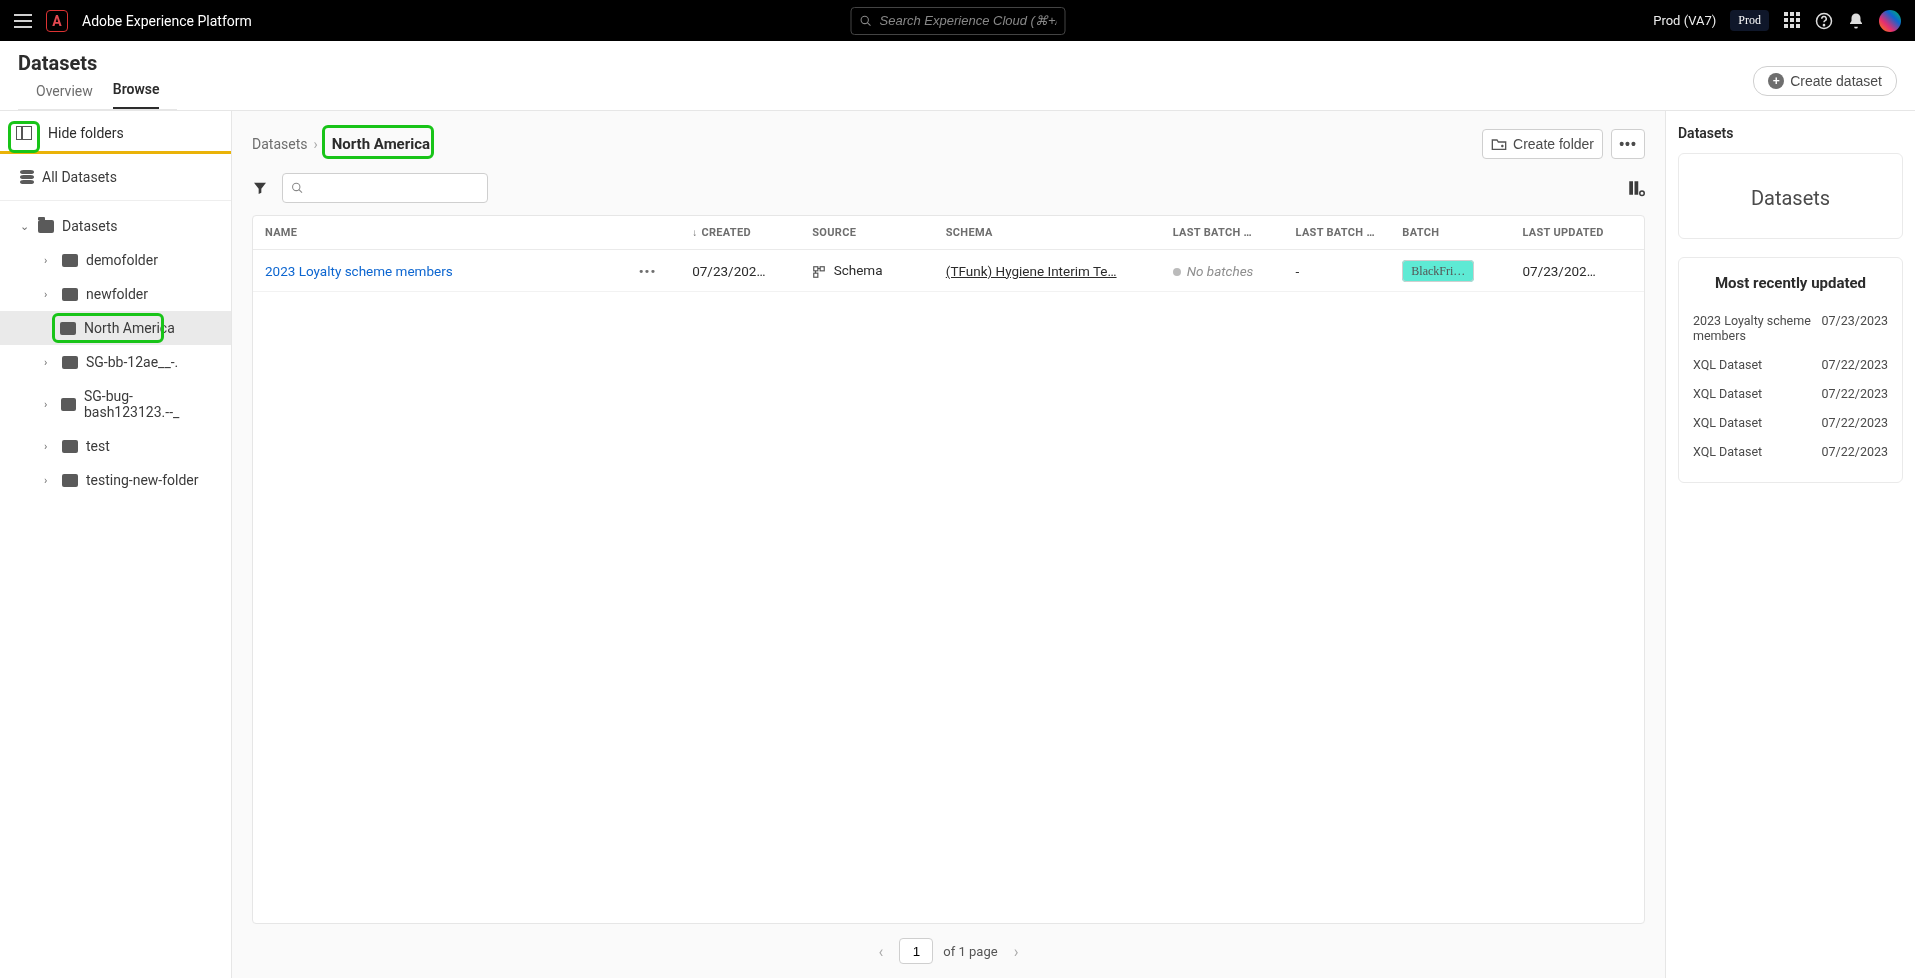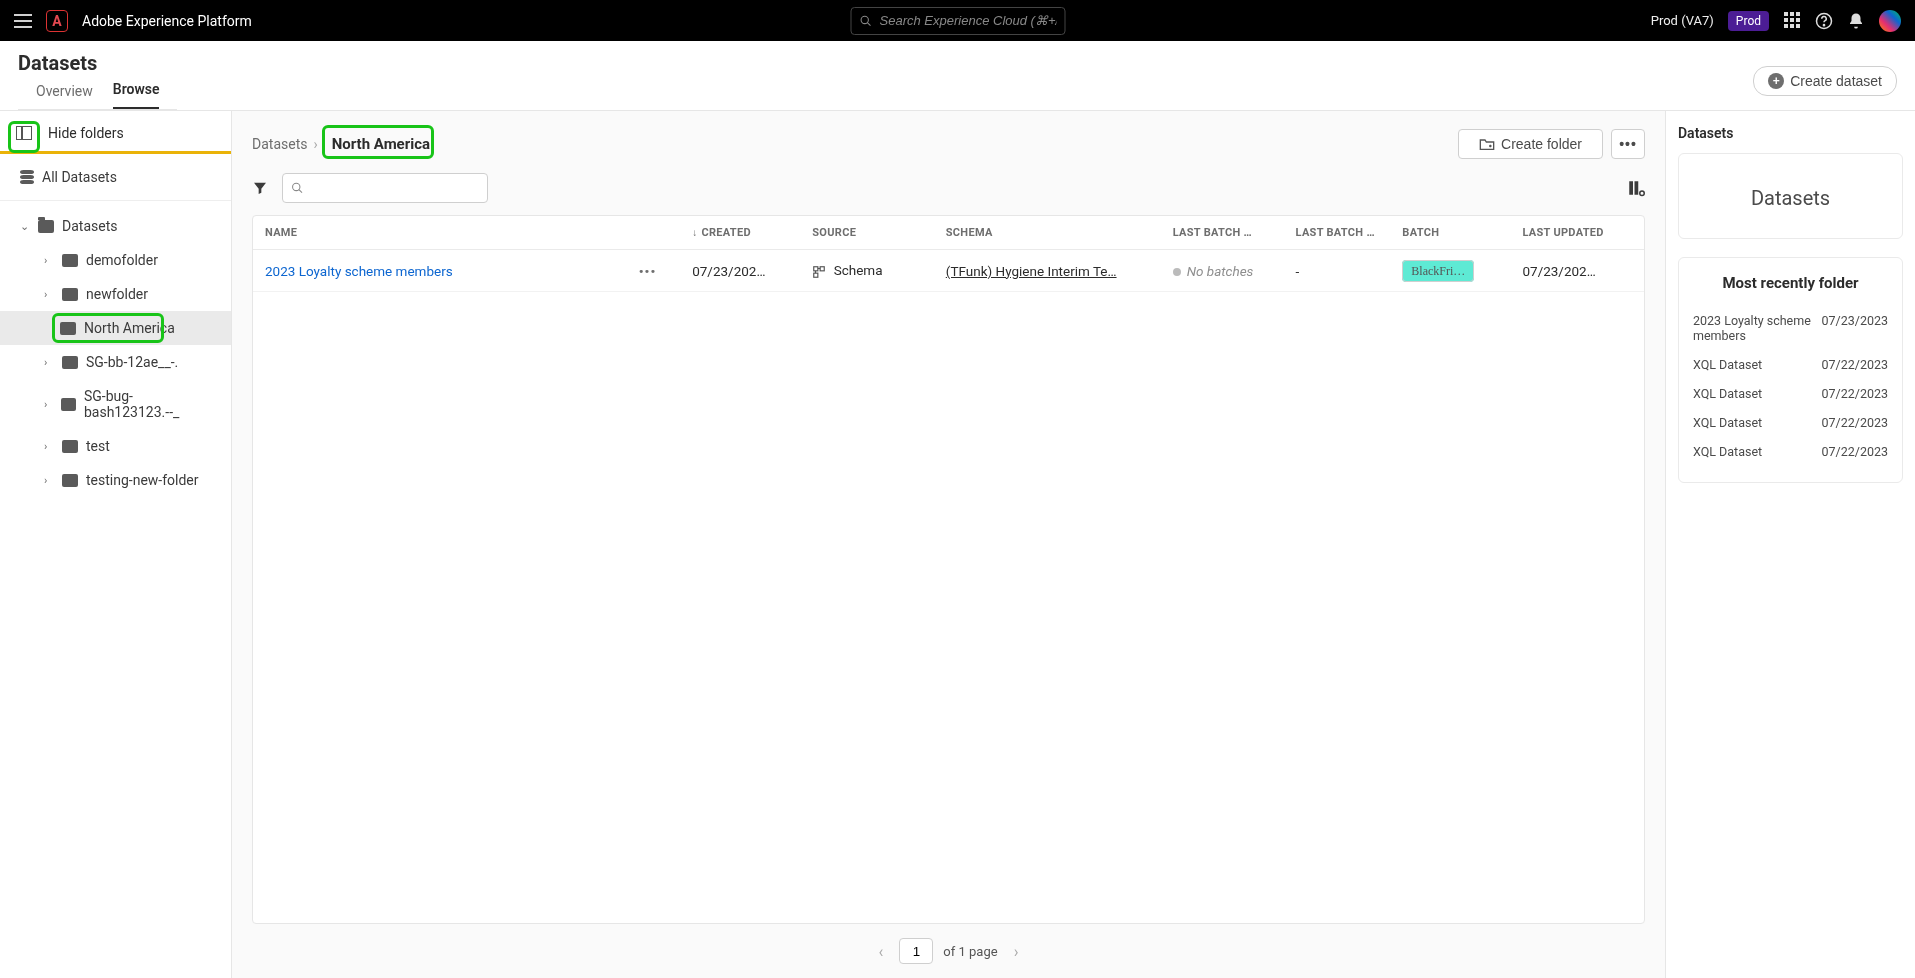--- a/index.html
+++ b/index.html
@@ -11,21 +11,21 @@
   .topbar .left { display: flex; align-items: center; gap: 14px; }
   .menu-icon { width: 18px; height: 14px; display: flex; flex-direction: column; justify-content: space-between; cursor: pointer; }
   .menu-icon span { height: 2px; background: #d0d0d0; display: block; }
   .adobe-logo { width: 22px; height: 22px; border: 1px solid #d33; border-radius: 4px; display: flex; align-items: center; justify-content: center; color: #e34850; font-weight: bold; font-size: 14px; }
   .app-name { font-size: 14px; color: #fff; }
   .search-box { margin-left: auto; margin-right: auto; position: absolute; left: 50%; transform: translateX(-50%); width: 215px; height: 28px; border: 1px solid #444; border-radius: 4px; display: flex; align-items: center; padding: 0 8px; color: #888; gap: 8px; }
   .search-box input { background: transparent; border: none; outline: none; color: #fff; font-style: italic; width: 100%; font-size: 13px; }
   .search-box input::placeholder { color: #888; font-style: italic; }
   .topbar .right { margin-left: auto; display: flex; align-items: center; gap: 14px; }
   .org-name { font-size: 13px; color: #eee; }
-  .prod-badge { background: #4c1d95; color: #fff; font-size: 12px; padding: 3px 8px; border-radius: 4px; }
+  .prod-badge { background: #0f172a; color: #fff; font-size: 12px; padding: 3px 8px; border-radius: 4px; font-family: Liberation Serif, serif; }
   .apps-icon, .help-icon, .bell-icon { width: 18px; height: 18px; cursor: pointer; display:flex; align-items:center; justify-content:center; color:#ddd; }
   .avatar { width: 22px; height: 22px; border-radius: 50%; background: linear-gradient(45deg,#ff8a00,#e52e71,#0d66d0,#00c853); }
 
   .apps-icon { display:grid; grid-template-columns:repeat(3,4px); grid-template-rows:repeat(3,4px); gap:2px; }
   .apps-icon span { background:#ddd; width:4px; height:4px; }
 
   
   .page-header { padding: 10px 18px 0 18px; display: flex; align-items: center; border-bottom: 1px solid #e6e6e6; height: 70px; }
   .page-title { font-size: 20px; font-weight: 700; }
   .create-btn { margin-left: auto; border: 1px solid #d0d0d0; border-radius: 14px; padding: 6px 14px; display: flex; align-items: center; gap: 6px; background: #fff; cursor: pointer; font-size: 14px; color:#4b4b4b; }
@@ -61,21 +61,21 @@
 
   
   .main { flex: 1; display: flex; flex-direction: column; padding: 12px 0 0 0; overflow: hidden; background:#fafafa; }
   .breadcrumb-row { display: flex; align-items: center; padding: 6px 20px 14px 20px; gap: 6px; }
   .bc-item { color: #6e6e6e; font-size: 14px; cursor: pointer; }
   .bc-sep { color: #aaa; }
   .bc-current-wrap { position: relative; padding: 4px 8px; display:inline-flex; }
   .bc-current-wrap .green-box { left: -2px; top: -6px; width: 112px; height: 34px; }
   .bc-current { font-weight: 700; font-size: 15px; color: #2c2c2c; }
   .breadcrumb-actions { margin-left: auto; display: flex; gap: 8px; }
-  .btn-outline { border: 1px solid #cfcfcf; background: #fff; border-radius: 4px; padding: 6px 20px; display: flex; align-items: center; gap: 6px; cursor: pointer; font-size: 14px; color:#4b4b4b;justify-content:space-between; }
+  .btn-outline { border: 1px solid #cfcfcf; background: #fff; border-radius: 4px; padding: 6px 8px; display: flex; align-items: center; gap: 6px; cursor: pointer; font-size: 14px; color:#4b4b4b;justify-content:space-between; }
   .btn-icon-only { width: 34px; justify-content: center; padding: 6px 0; font-weight:bold; letter-spacing:1px; }
 
   .filter-row { display: flex; align-items: center; padding: 0 20px 12px 20px; gap: 14px; }
   .filter-icon { font-size: 16px; cursor: pointer; color:#3b3b3b; }
   .search-small { width: 206px; height: 30px; border: 1px solid #cfcfcf; border-radius: 4px; display: flex; align-items: center; padding: 0 8px; background:#fff; gap:6px; }
   .search-small input { border: none; outline: none; width: 100%; font-size: 13px; }
   .col-settings { margin-left: auto; cursor: pointer; font-size: 16px; color:#3b3b3b; }
 
   .table-wrap { flex:1; margin: 0 20px; border: 1px solid #e6e6e6; border-radius: 4px; background: #fff; display:flex; flex-direction:column; overflow:hidden; }
   table { width: 100%; border-collapse: collapse; table-layout: fixed; }
@@ -345,21 +345,21 @@
       <span class="nav">›</span>
     </div>
   </div>
 
   <div class="rightpanel">
     <div class="rp-title">Datasets</div>
     <div class="stat-card">
       <div class="stat-label">Datasets</div>
     </div>
     <div class="recent-card">
-      <div class="recent-title">Most recently folder</div>
+      <div class="recent-title">Most recently updated</div>
       <div class="recent-row">
         <span class="rname">2023 Loyalty scheme members</span>
         <span class="rdate">07/23/2023</span>
       </div>
       <div class="recent-row">
         <span class="rname">XQL Dataset</span>
         <span class="rdate">07/22/2023</span>
       </div>
       <div class="recent-row">
         <span class="rname">XQL Dataset</span>

